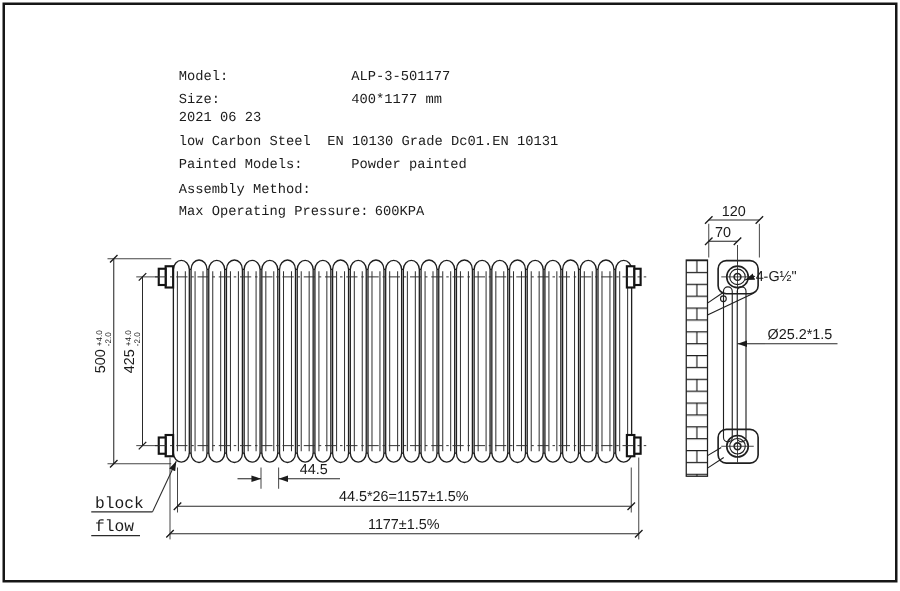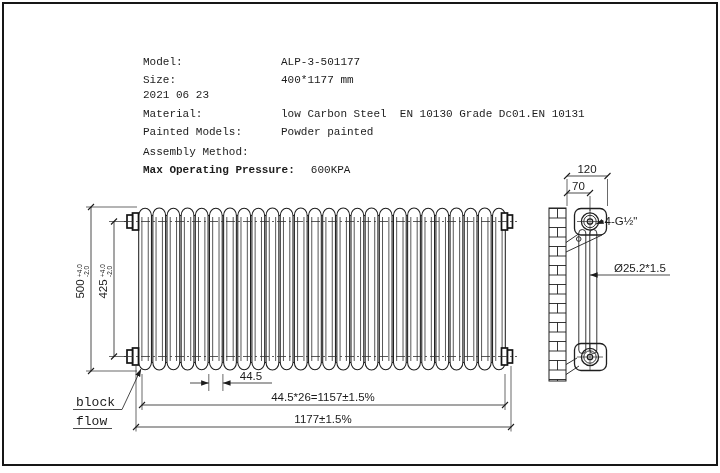--- a/index.html
+++ b/index.html
@@ -3,21 +3,21 @@
 <meta charset="utf-8">
 <style>
   html,body{margin:0;padding:0;background:#ffffff;}
   body{width:720px;height:473px;position:relative;overflow:hidden;
        font-family:"Liberation Sans",sans-serif;}
   
   .spec{position:absolute;left:143px;top:0;color:#1c1c1c;}
   .spec-row{position:absolute;left:0;display:flex;white-space:pre;
             font:11px "Liberation Mono",monospace;justify-content:center;}
   .spec-label{display:inline-block;min-width:138px;white-space:pre;}
-  .spec-label.wide{min-width:0;margin-right:16px;font-weight:bold;}
+  .spec-label.wide{min-width:0;margin-right:5px;}
   .spec-value{white-space:pre;}
   
   svg{position:absolute;left:0;top:0;}
   .frame{fill:none;stroke:#161616;stroke-width:2;}
   .obj{fill:none;stroke:#1f1f1f;stroke-width:1.3;}
   .objthin{fill:none;stroke:#1f1f1f;stroke-width:0.9;}
   .sec{fill:#ffffff;stroke:#1f1f1f;stroke-width:1.05;}
   .secline{stroke:#1f1f1f;stroke-width:0.75;}
   .hdr{stroke:#1f1f1f;stroke-width:1;}
   .bush{fill:#ffffff;stroke:#141414;stroke-width:1.7;}
@@ -259,21 +259,21 @@
   <div class="spec-row" style="top:56px">
     <span class="spec-label">Model:</span><span class="spec-value">ALP-3-501177</span>
   </div>
   <div class="spec-row" style="top:74px">
     <span class="spec-label">Size:</span><span class="spec-value">400*1177 mm</span>
   </div>
   <div class="spec-row" style="top:89px">
     <span class="spec-value">2021 06 23</span>
   </div>
   <div class="spec-row" style="top:108px">
-    <span class="spec-label">Material:</span><span class="spec-value">low Carbon Steel  EN 10130 Grade Dc01.EN 10131</span>
+    <span class="spec-value">low Carbon Steel  EN 10130 Grade Dc01.EN 10131</span>
   </div>
   <div class="spec-row" style="top:126px">
     <span class="spec-label">Painted Models:</span><span class="spec-value">Powder painted</span>
   </div>
   <div class="spec-row" style="top:146px">
     <span class="spec-label">Assembly Method:</span>
   </div>
   <div class="spec-row" style="top:164px">
     <span class="spec-label wide">Max Operating Pressure:</span><span class="spec-value">600KPA</span>
   </div>

